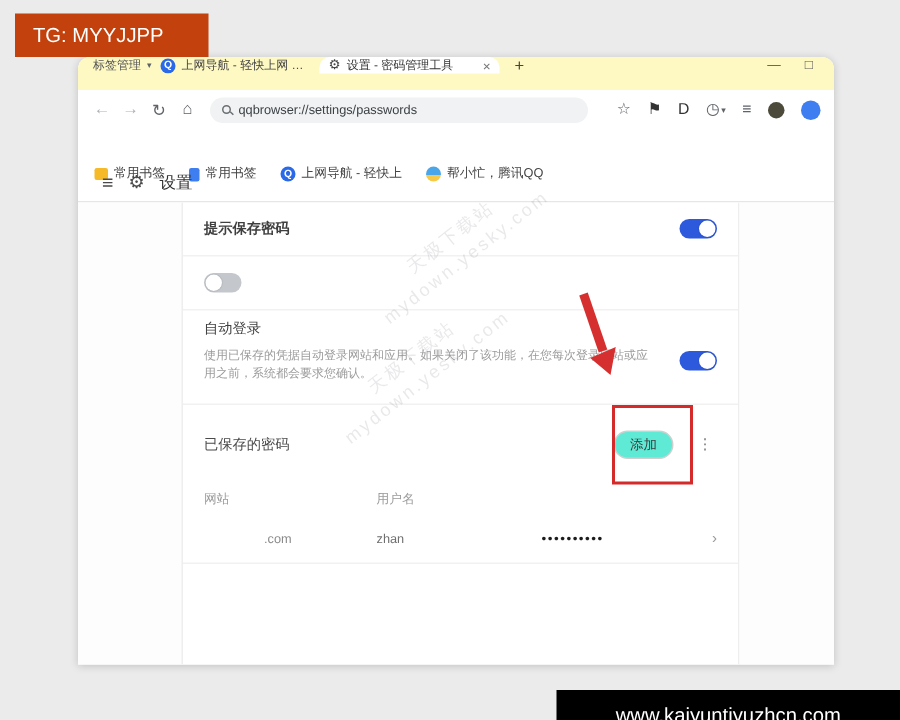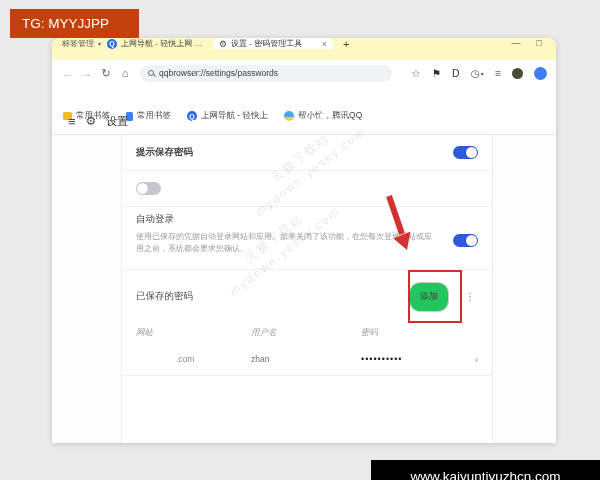--- a/index.html
+++ b/index.html
@@ -88,26 +88,26 @@
   .toggle.on { background:#2d59dd; } .toggle.on .knob { right:1px; }
   .toggle.off { background:#c4c8cd; } .toggle.off .knob { left:1px; }
 
   .section-auto { height:63px; padding:6px 14px 0; border-bottom:1px solid #f1f1f1; position:relative; }
   .section-auto .ttl { font-size:9.5px; color:#3f3f3f; }
   .section-auto .desc { width:302px; margin-top:5px; font-size:8px; line-height:12px; color:#9b9b9b; }
   .section-auto .toggle { position:absolute; right:14px; top:27px; }
 
   .section-saved { height:53px; display:flex; align-items:center; padding:0 14px;font-family:Liberation Mono, monospace; }
   .section-saved .ttl { flex:1; font-size:9.5px; color:#4a4a4a; }
-  .add-btn { width:40px; height:30px; background:#22c55e; border:1px solid #cfcfcf; border-radius:11px;
+  .add-btn { width:40px; height:19px; background:#5eead4; border:1px solid #cfcfcf; border-radius:11px;
     font-size:9px; color:#3d3d3d; display:flex; align-items:center; justify-content:center; margin-right:16px; }
   .dots { font-size:10px; color:#7a7a7a; margin-right:3px; letter-spacing:0; }
 
   .pw-grid { display:grid; grid-template-columns:115px 110px 1fr; align-items:center; padding:0 14px; }
-  .table-head { height:20px; font-size:8.5px; color:#9b9b9b;font-style:italic; }
+  .table-head { height:20px; font-size:8.5px; color:#9b9b9b; }
   .table-row { height:33px; font-size:8.5px; color:#6e6e6e; border-bottom:1px solid #f1f1f1; }
   .cell-site { padding-left:40px; color:#8a8a8a; }
   .cell-pass { display:flex; align-items:center; justify-content:space-between; }
   .pw-dots { color:#1c1c1c; font-size:9px; letter-spacing:1px; }
   .chev { color:#9a9a9a; font-size:10px; }
 
   .section-never { padding:14px 14px 0; }
   .section-never .ttl { font-size:9.5px; color:#4a4a4a; }
   .section-never .desc { margin-top:17px; font-size:8.5px; color:#8f8f8f; }
 
@@ -225,21 +225,20 @@
 
       <div class="section-saved">
         <span class="ttl">已保存的密码</span>
         <span class="add-btn">添加</span>
         <span class="dots">⋮</span>
       </div>
 
       <div class="pw-grid table-head">
         <span>网站</span>
         <span>用户名</span>
-        <span>密码</span>
       </div>
 
       <div class="pw-grid table-row">
         <span class="cell-site">.com</span>
         <span>zhan</span>
         <span class="cell-pass">
           <span class="pw-dots">••••••••••</span>
           <span class="chev">›</span>
         </span>
       </div>

